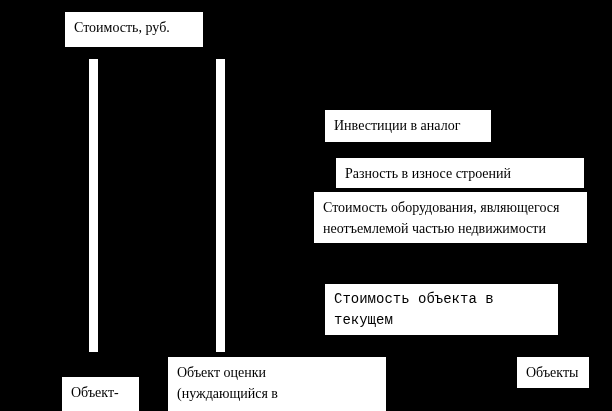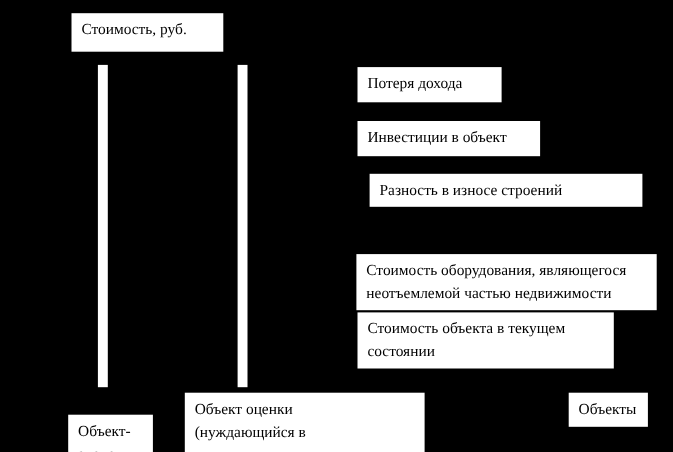--- a/index.html
+++ b/index.html
@@ -34,41 +34,40 @@
     height: 293px;
   }
   #bar-analog { left: 89px; }
   #bar-subject { left: 216px; }
 
   #y-axis-label   { left: 65px;  top: 12px;  width: 138px; height: 35px; }
 
   #ann-loss       { left: 325px; top: 61px;  width: 131px; height: 32px; }
   #ann-invest     { left: 325px; top: 110px; width: 166px; height: 32px; }
   #ann-wear       { left: 336px; top: 158px; width: 248px; height: 30px; overflow: hidden; }
-  #ann-equipment  { left: 324px; top: 192px; width: 273px; height: 51px; margin-top: 39px; }
-  #ann-current    { left: 325px; top: 284px; width: 233px; height: 51px; }
+  #ann-equipment  { left: 314px; top: 192px; width: 273px; height: 51px; }
+  #ann-current    { left: 325px; top: 284px; width: 233px; height: 51px; font-family: Liberation Mono, monospace; }
 
   #x-label-analog  { left: 62px;  top: 357px; width: 77px;  height: 54px; margin-top: 20px; }
   #x-label-subject { left: 168px; top: 357px; width: 218px; height: 54px; }
   #x-axis-label    { left: 517px; top: 357px; width: 72px;  height: 31px; }
 </style>
 </head>
 <body>
 
 <div class="canvas">
 
   <div class="box" id="y-axis-label">Стоимость, руб.</div>
 
   <div class="bar" id="bar-analog"></div>
 
   <div class="bar" id="bar-subject"></div>
 
-  <div class="box" id="ann-loss">Потеря дохода</div>
 
-  <div class="box" id="ann-invest">Инвестиции в объект</div>
+  <div class="box" id="ann-invest">Инвестиции в аналог</div>
 
   <div class="box" id="ann-wear">Разность в износе строений</div>
 
   <div class="box" id="ann-equipment">Стоимость оборудования, являющегося
 неотъемлемой частью недвижимости</div>
 
   <div class="box" id="ann-current">Стоимость объекта в текущем
 состоянии</div>
 
   <div class="box" id="x-label-analog">Объект-

